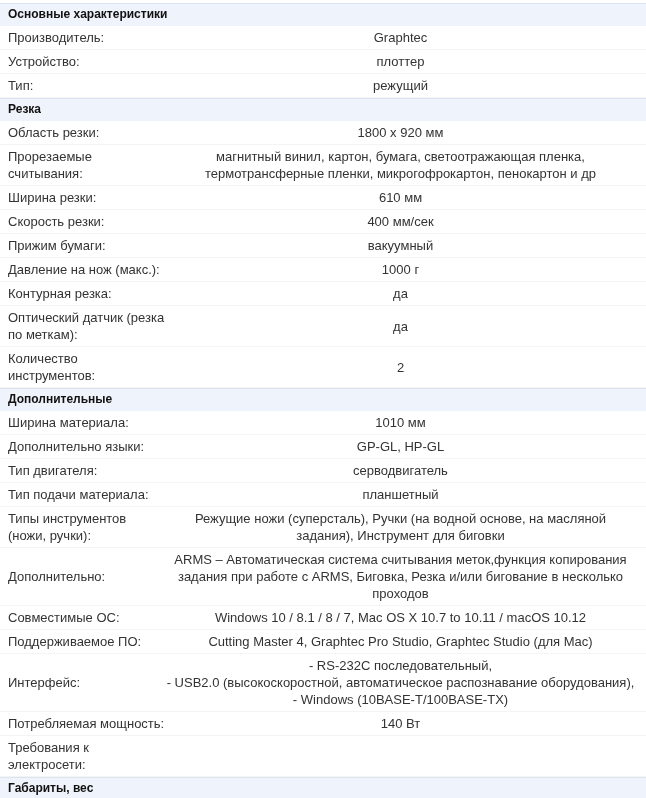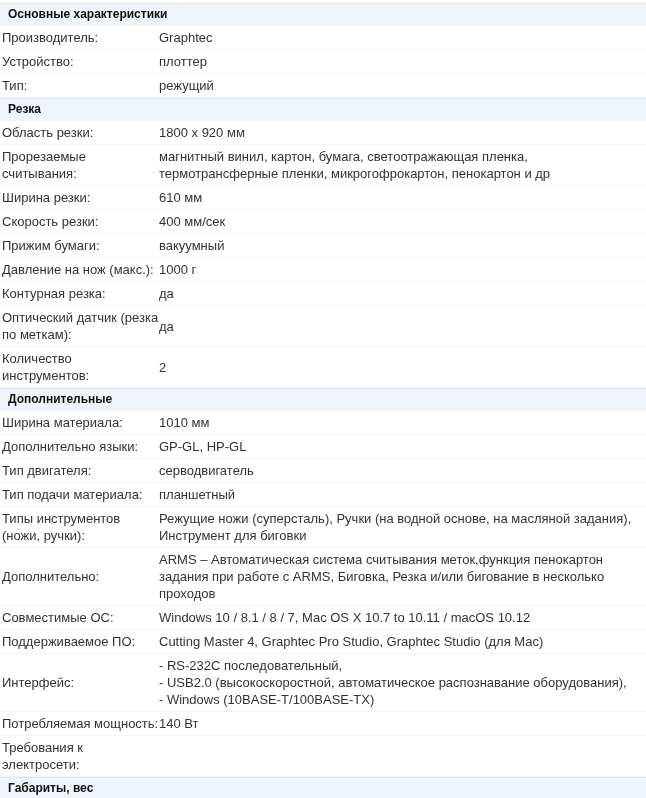--- a/index.html
+++ b/index.html
@@ -29,28 +29,29 @@
   }
   .spec-row {
     display: flex;
     align-items: center;
     border-bottom: 1px solid #f4f4f4;
     padding: 3px 0;
     line-height: 17px;
   }
   .spec-label {
     width: 157px;
-    padding-left: 2px;
+    padding-left: 8px;
     flex: none;
     box-sizing: content-box;
   }
   .spec-value {
     flex: 1;
     padding-right: 10px;
     white-space: pre-line;
+    text-align: center;
   }
 </style>
 </head>
 <body>
 
 <div class="page">
   <div class="spec-section">
     <div class="section-header">Основные характеристики</div>
     <div class="section-rows">
   <div class="spec-row">
@@ -143,21 +144,21 @@
     <div class="spec-value">планшетный</div>
   </div>
 
   <div class="spec-row">
     <div class="spec-label">Типы инструментов (ножи, ручки):</div>
     <div class="spec-value">Режущие ножи (суперсталь), Ручки (на водной основе, на масляной задания), Инструмент для биговки</div>
   </div>
 
   <div class="spec-row">
     <div class="spec-label">Дополнительно:</div>
-    <div class="spec-value">ARMS – Автоматическая система считывания меток,функция пенокартон задания при работе с ARMS, Биговка, Резка и/или бигование в несколько проходов</div>
+    <div class="spec-value">ARMS – Автоматическая система считывания меток,функция копирования задания при работе с ARMS, Биговка, Резка и/или бигование в несколько проходов</div>
   </div>
 
   <div class="spec-row">
     <div class="spec-label">Совместимые ОС:</div>
     <div class="spec-value">Windows 10 / 8.1 / 8 / 7, Mac OS X 10.7 to 10.11 / macOS 10.12</div>
   </div>
 
   <div class="spec-row">
     <div class="spec-label">Поддерживаемое ПО:</div>
     <div class="spec-value">Cutting Master 4, Graphtec Pro Studio, Graphtec Studio (для Mac)</div>

